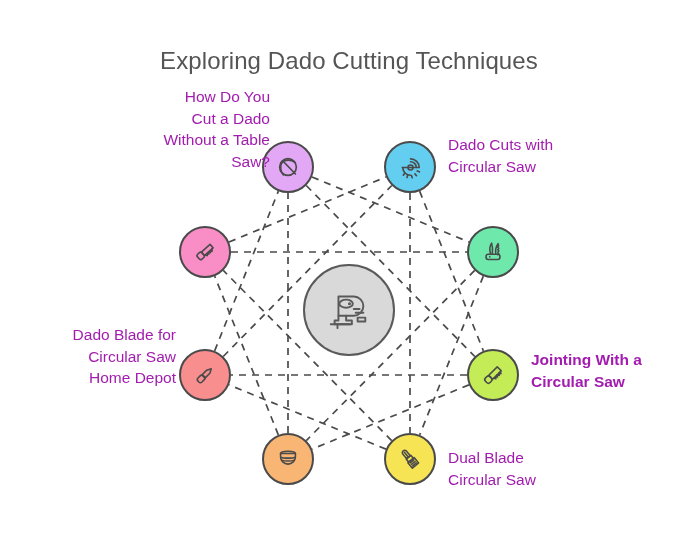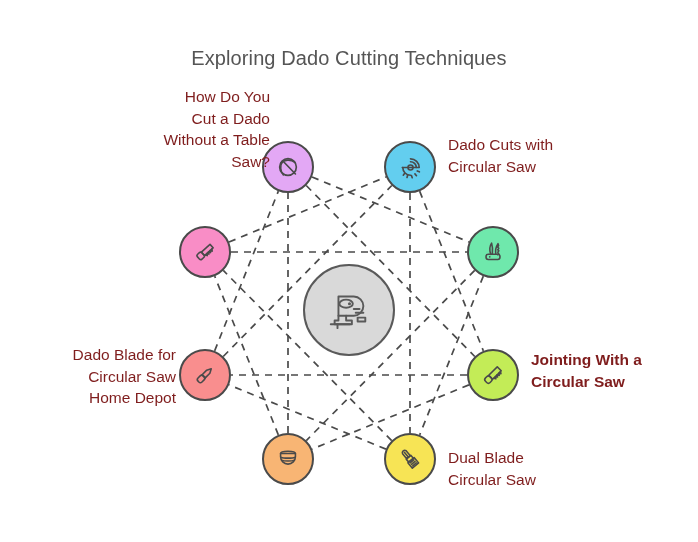--- a/index.html
+++ b/index.html
@@ -20,21 +20,21 @@
     left: 0; top: 0;
     width: 698px;
     height: 542px;
   }
   #title {
     position: absolute;
     left: 0;
     top: 47px;
     width: 698px;
     text-align: center;
-    font-size: 20px;
+    font-size: 24px;
     color: #555555;
     letter-spacing: 0.1px;
     font-weight: 400;
   }
   svg.orbits {
     position: absolute;
     left: 0; top: 0;
     width: 698px;
     height: 542px;
   }
@@ -61,21 +61,21 @@
     display: flex;
     align-items: center;
     justify-content: center;
     left: 303px;
     top: 264px;
   }
   .label {
     position: absolute;
     font-size: 15.5px;
     line-height: 21.5px;
-    color: #7f1d1d;
+    color: #a21caf;
     white-space: pre-line;
   }
   .label.right { text-align: left; }
   .label.left  { text-align: right; }
 </style>
 </head>
 <body>
 
 <div id="stage">
 
@@ -217,21 +217,21 @@
   <div class="label left" style="left:118px; top:86px; width:152px;">How Do You
 Cut a Dado
 Without a Table
 Saw?</div>
 
   <div class="label right" style="left:448px; top:134px; width:180px;">Dado Cuts with
 Circular Saw</div>
 
 
 
-  <div class="label left" style="left:24px; top:344px; width:152px;">Dado Blade for
+  <div class="label left" style="left:24px; top:324px; width:152px;">Dado Blade for
 Circular Saw
 Home Depot</div>
 
   <div class="label right" style="left:531px; top:349px; width:160px;font-weight:bold;">Jointing With a
 Circular Saw</div>
 
 
   <div class="label right" style="left:448px; top:447px; width:160px;">Dual Blade
 Circular Saw</div>
 

